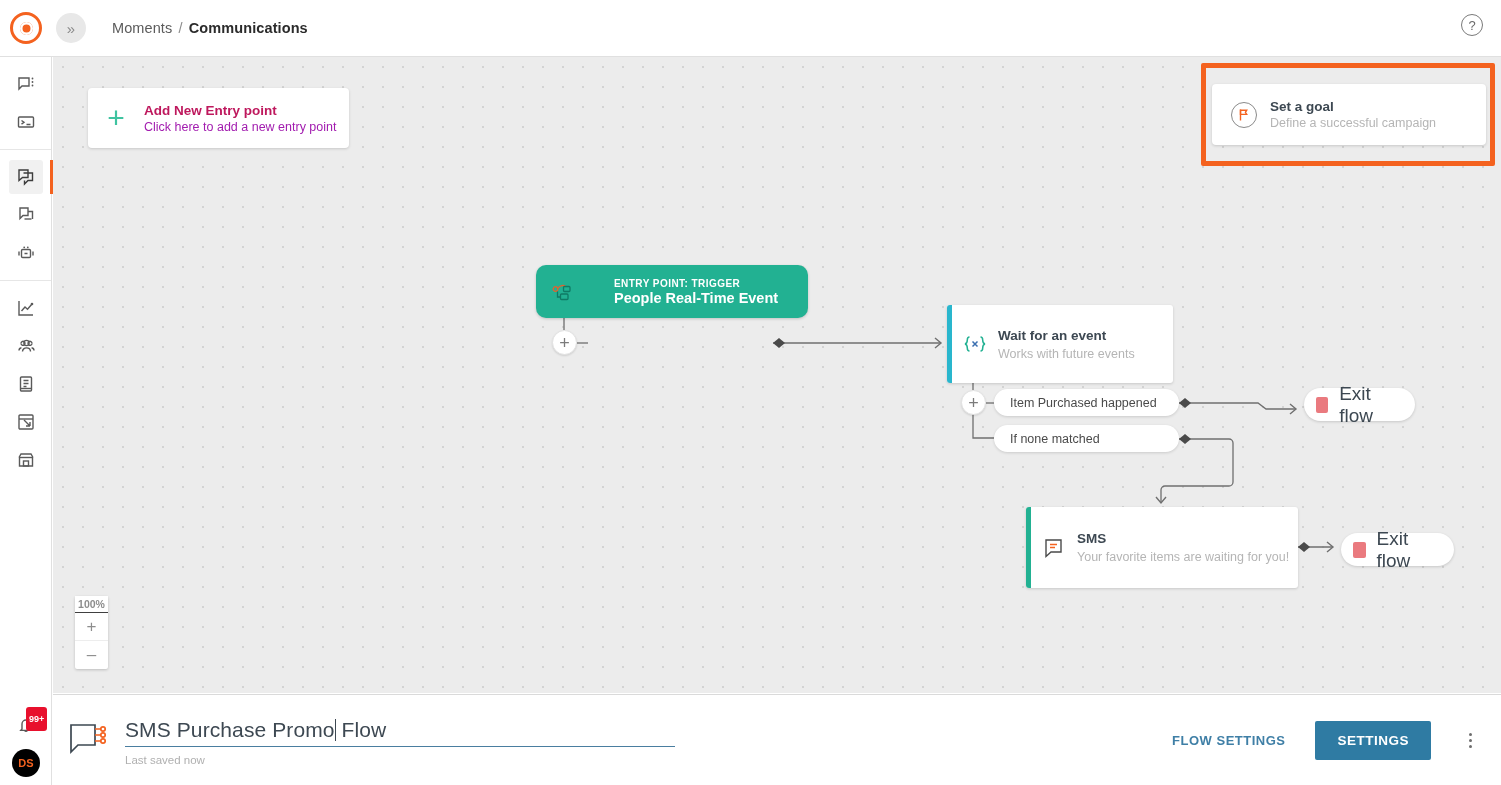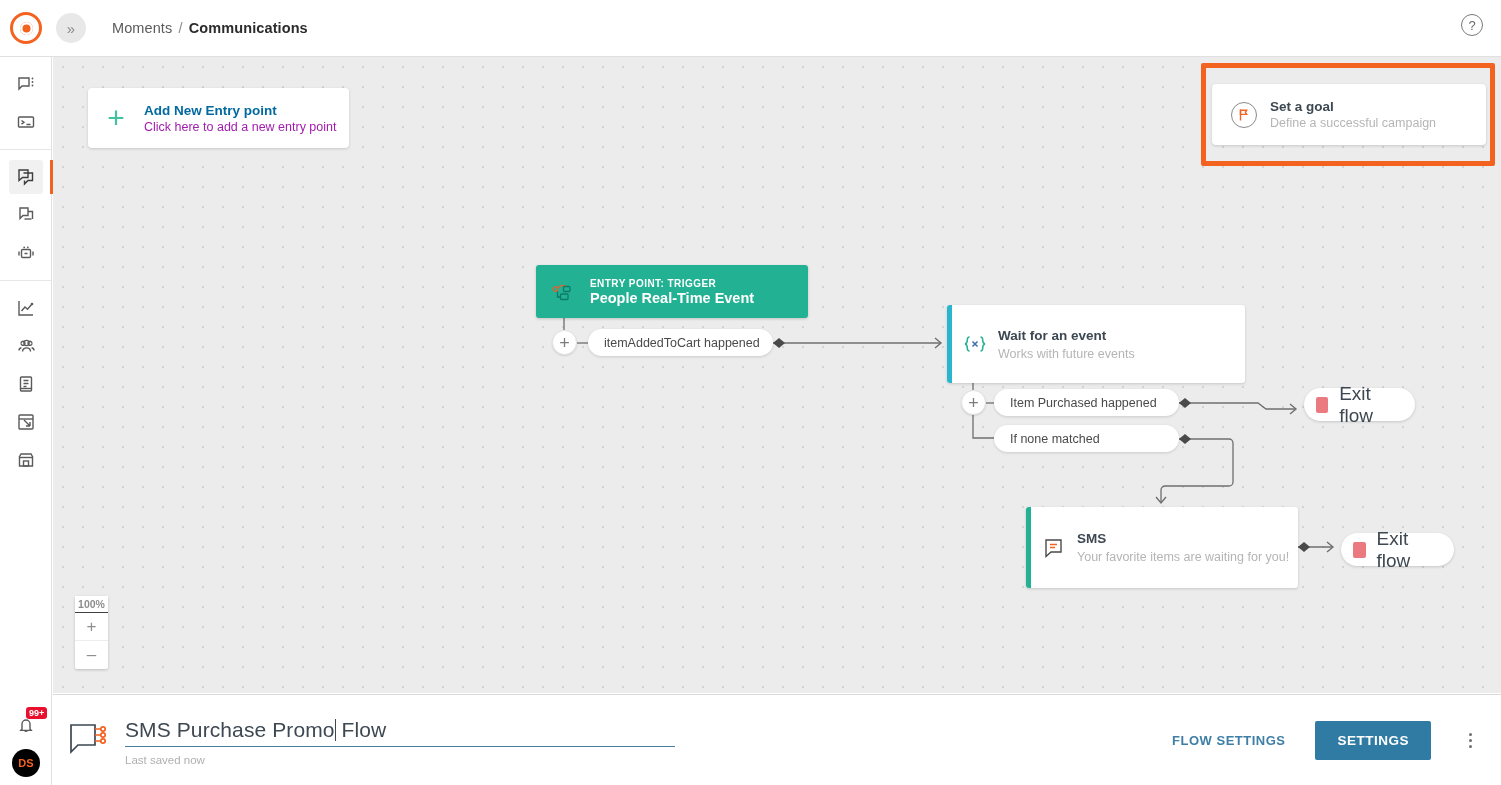--- a/index.html
+++ b/index.html
@@ -62,21 +62,21 @@
     width: 3px; height: 34px; background: #f4621f;
   }
   .rail-item.active .icon-box {
     background: #f1f1f1; border-radius: 3px;
     width: 34px; height: 34px; display: flex; align-items: center; justify-content: center;
   }
   .rail-bottom { position: absolute; left: 0; bottom: 8px; width: 52px; }
   .bell-wrap { position: relative; width: 52px; height: 40px; display: flex; align-items: center; justify-content: center; cursor: pointer; }
   .bell-badge {
     position: absolute; top: 2px; left: 26px; background: #e8102d; color: #fff;
-    font-size: 9px; font-weight: bold; border-radius: 3px; padding: 1px 3px; line-height: 10px;
+    font-size: 9px; font-weight: bold; border-radius: 3px; padding: 7px 3px; line-height: 10px;
   }
   .avatar {
     margin: 4px auto 0; width: 28px; height: 28px; border-radius: 50%;
     background: #000000; color: #f4621f; font-size: 11px; font-weight: bold;
     display: flex; align-items: center; justify-content: center; cursor: pointer;
   }
 
   
   .canvas {
     position: absolute; left: 53px; top: 57px; width: 1448px; height: 636px;
@@ -90,21 +90,21 @@
     position: absolute; background: #fff; border-radius: 4px;
     box-shadow: 0 1px 3px rgba(0,0,0,.16);
   }
 
   
   .add-entry {
     left: 35px; top: 31px; width: 261px; height: 60px;
     display: flex; align-items: center; cursor: pointer;
   }
   .plus-big { width: 56px; text-align: center; color: #3fc3a0; font-size: 30px; font-weight: 300; line-height: 1; }
-  .add-entry .ttl { font-size: 13.5px; font-weight: bold; color: #0369a1; }
+  .add-entry .ttl { font-size: 13.5px; font-weight: bold; color: #be185d; }
   .add-entry .sub { font-size: 12.5px; color: #a21caf; margin-top: 2px; }
 
   
   .goal-highlight {
     position: absolute; left: 1148px; top: 6px; width: 294px; height: 103px;
     border: 5px solid #f4621f; border-radius: 2px;
   }
   .goal-card {
     left: 1159px; top: 27px; width: 274px; height: 61px;
     display: flex; align-items: center; cursor: pointer;
@@ -112,41 +112,42 @@
   .goal-icon {
     width: 26px; height: 26px; border-radius: 50%; border: 1.3px solid #8a8a8a;
     margin: 0 13px 0 19px; display: flex; align-items: center; justify-content: center;
   }
   .goal-card .ttl { font-size: 13.5px; font-weight: bold; color: #3d4852; }
   .goal-card .sub { font-size: 12.5px; color: #b5b5b5; margin-top: 2px; }
 
   
   .trigger-node {
     position: absolute; left: 483px; top: 208px; width: 272px; height: 53px;
-    background: #22b192; border-radius: 3px;
+    background: #22b192; border-radius: 10px;
     display: flex; align-items: center;
     box-shadow: 0 1px 3px rgba(0,0,0,.18);
     cursor: pointer;
+    gap: 24px;
   }
   .trigger-icon { width: 54px; display: flex; align-items: center; justify-content: center; }
   .trigger-node .kicker { font-size: 10px; font-weight: bold; color: #fff; letter-spacing: .45px; }
   .trigger-node .ttl { font-size: 14.5px; font-weight: bold; color: #fff; margin-top: 1px; }
 
   
   .step-node {
     position: absolute; background: #fff; border-radius: 3px;
     box-shadow: 0 1px 3px rgba(0,0,0,.16);
     display: flex; align-items: center; overflow: hidden; cursor: pointer;
   }
   .accent { width: 5px; align-self: stretch; flex: 0 0 5px; }
   .step-icon { width: 46px; display: flex; align-items: center; justify-content: center; }
   .step-node .ttl { font-size: 13.5px; font-weight: bold; color: #3d4852; }
   .step-node .sub { font-size: 12.5px; color: #b5b5b5; margin-top: 4px; }
 
-  .wait-node { left: 894px; top: 248px; width: 298px; height: 78px; }
+  .wait-node { left: 894px; top: 248px; width: 226px; height: 78px; }
   .sms-node  { left: 973px; top: 450px; width: 272px; height: 81px; }
 
   
   .pill {
     position: absolute; background: #fff; border-radius: 14px;
     height: 27px; display: flex; align-items: center;
     box-shadow: 0 1px 3px rgba(0,0,0,.14);
     font-size: 12.5px; color: #4a4a4a; padding-left: 16px;
     cursor: pointer;
   }
@@ -436,21 +437,20 @@
           <path d="M6.5 10.5v5.5h3" stroke="#0f7a64"></path>
         </svg>
       </div>
       <div>
         <div class="kicker">ENTRY POINT: TRIGGER</div>
         <div class="ttl">People Real-Time Event</div>
       </div>
     </div>
 
     <div class="plus-node plus-trigger">+</div>
-    <div class="pill pill-trigger">itemAddedToCart happened</div>
 
     <div class="step-node wait-node">
       <div class="accent" style="background:#29b6cd"></div>
       <div class="step-icon">
         <svg width="28" height="20" viewBox="0 0 28 20" fill="none" stroke="#22b192" stroke-width="1.5">
           <path d="M8.5 3c-2 0-2.2 1.2-2.2 3s-.6 3.6-2.3 4c1.7.4 2.3 2.2 2.3 4s.2 3 2.2 3"></path>
           <path d="M19.5 3c2 0 2.2 1.2 2.2 3s.6 3.6 2.3 4c-1.7.4-2.3 2.2-2.3 4s-.2 3-2.2 3"></path>
           <path d="M11.5 7.5l5 5M16.5 7.5l-5 5" stroke="#3b6fb0"></path>
         </svg>
       </div>

